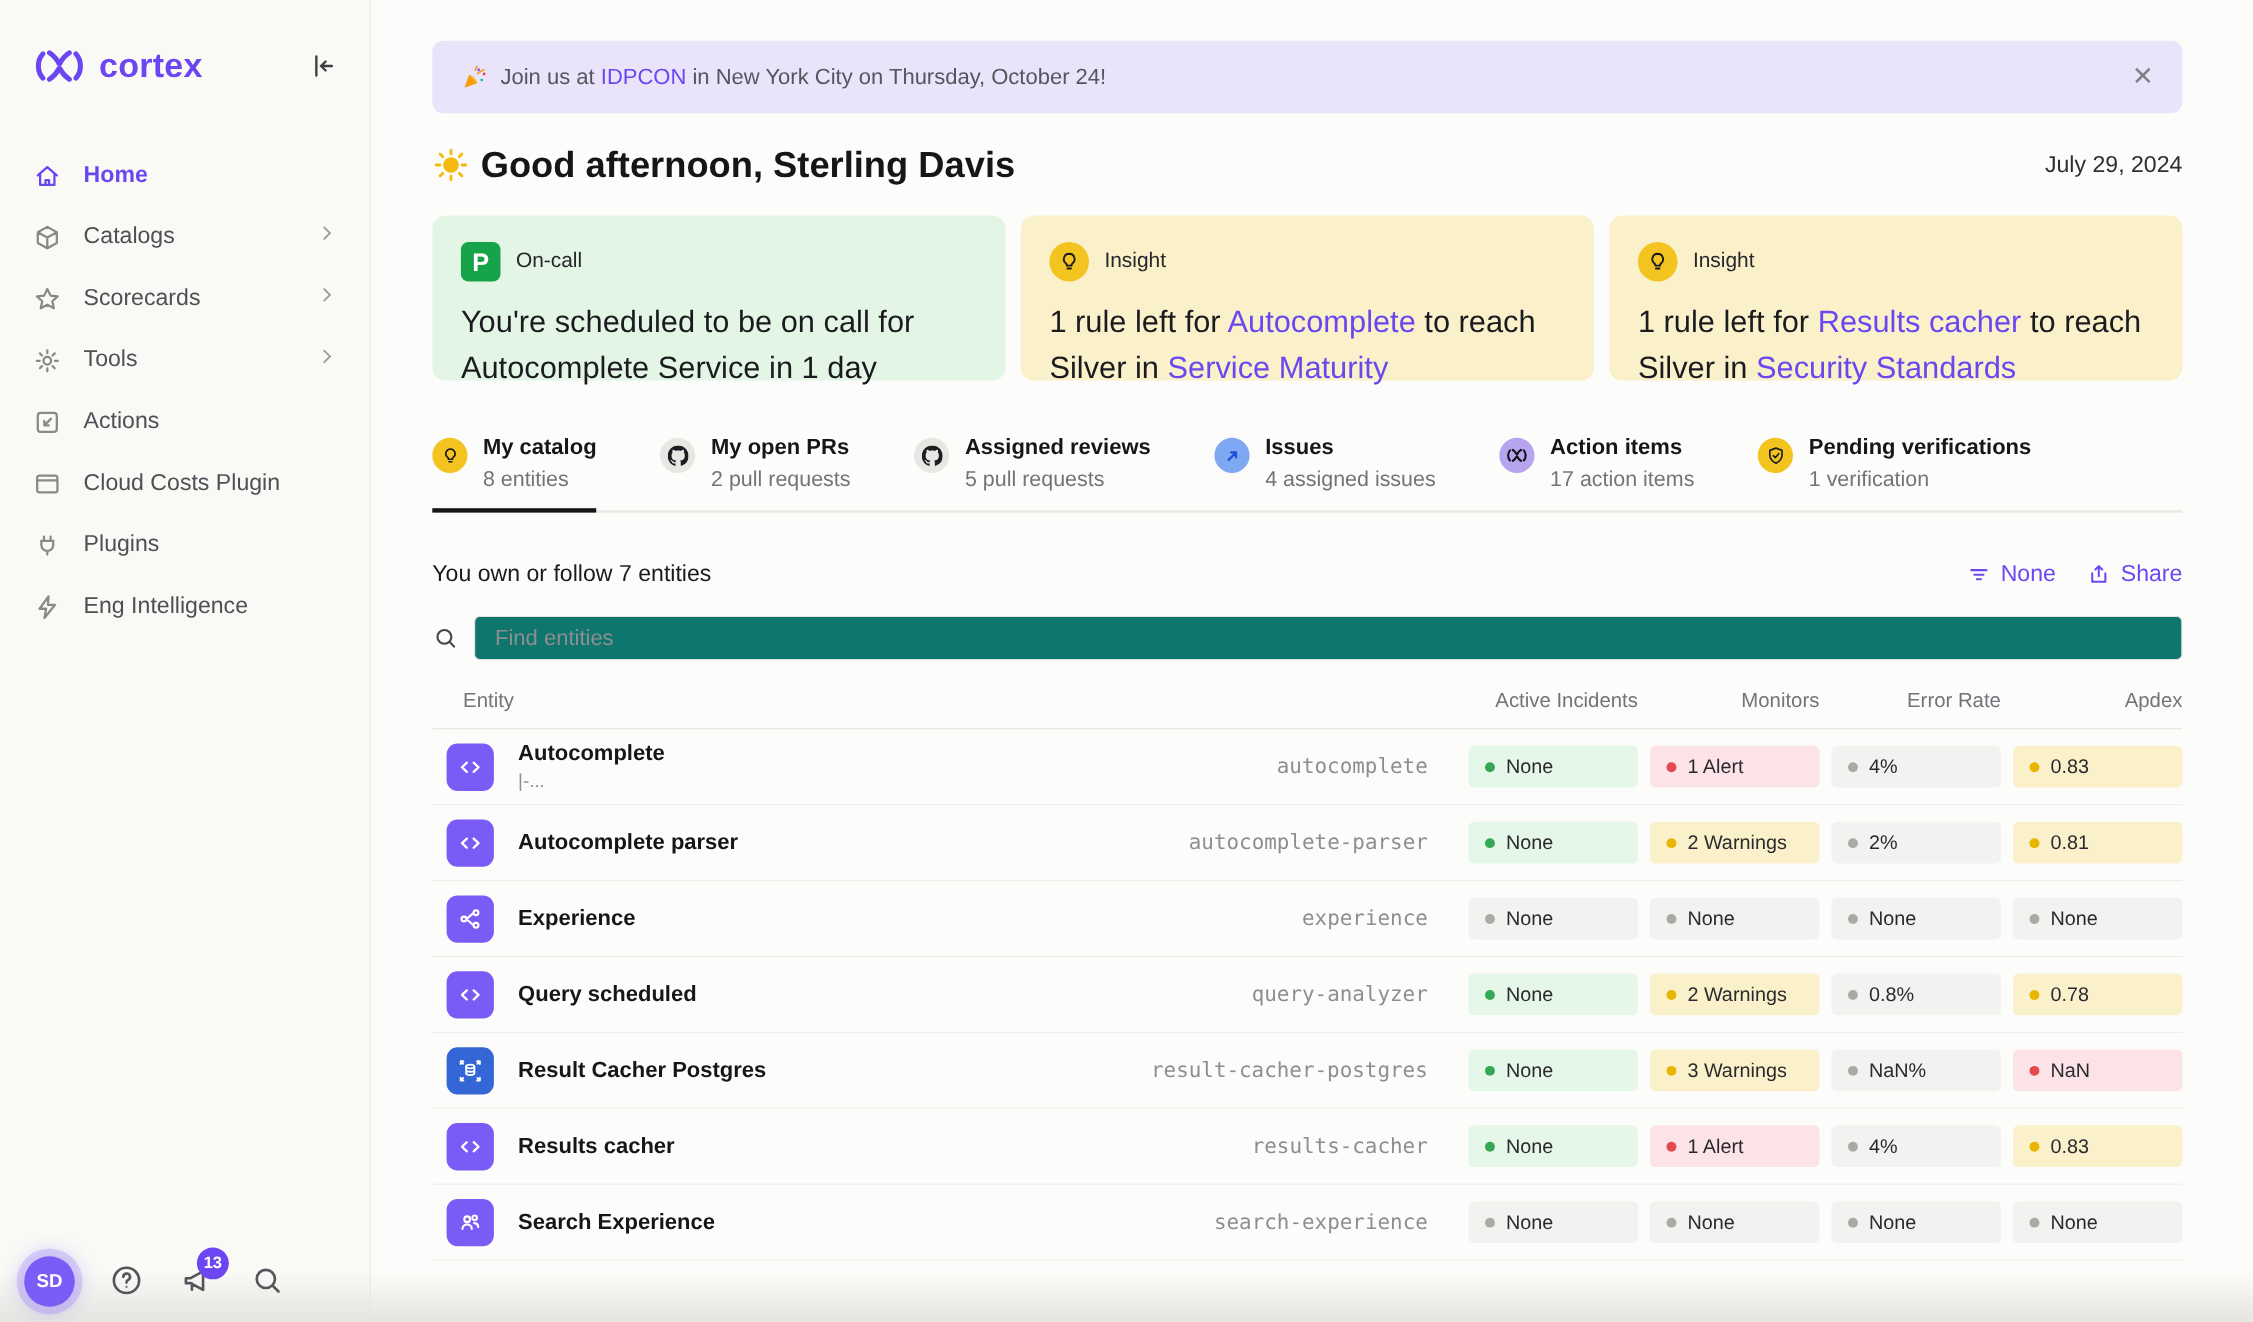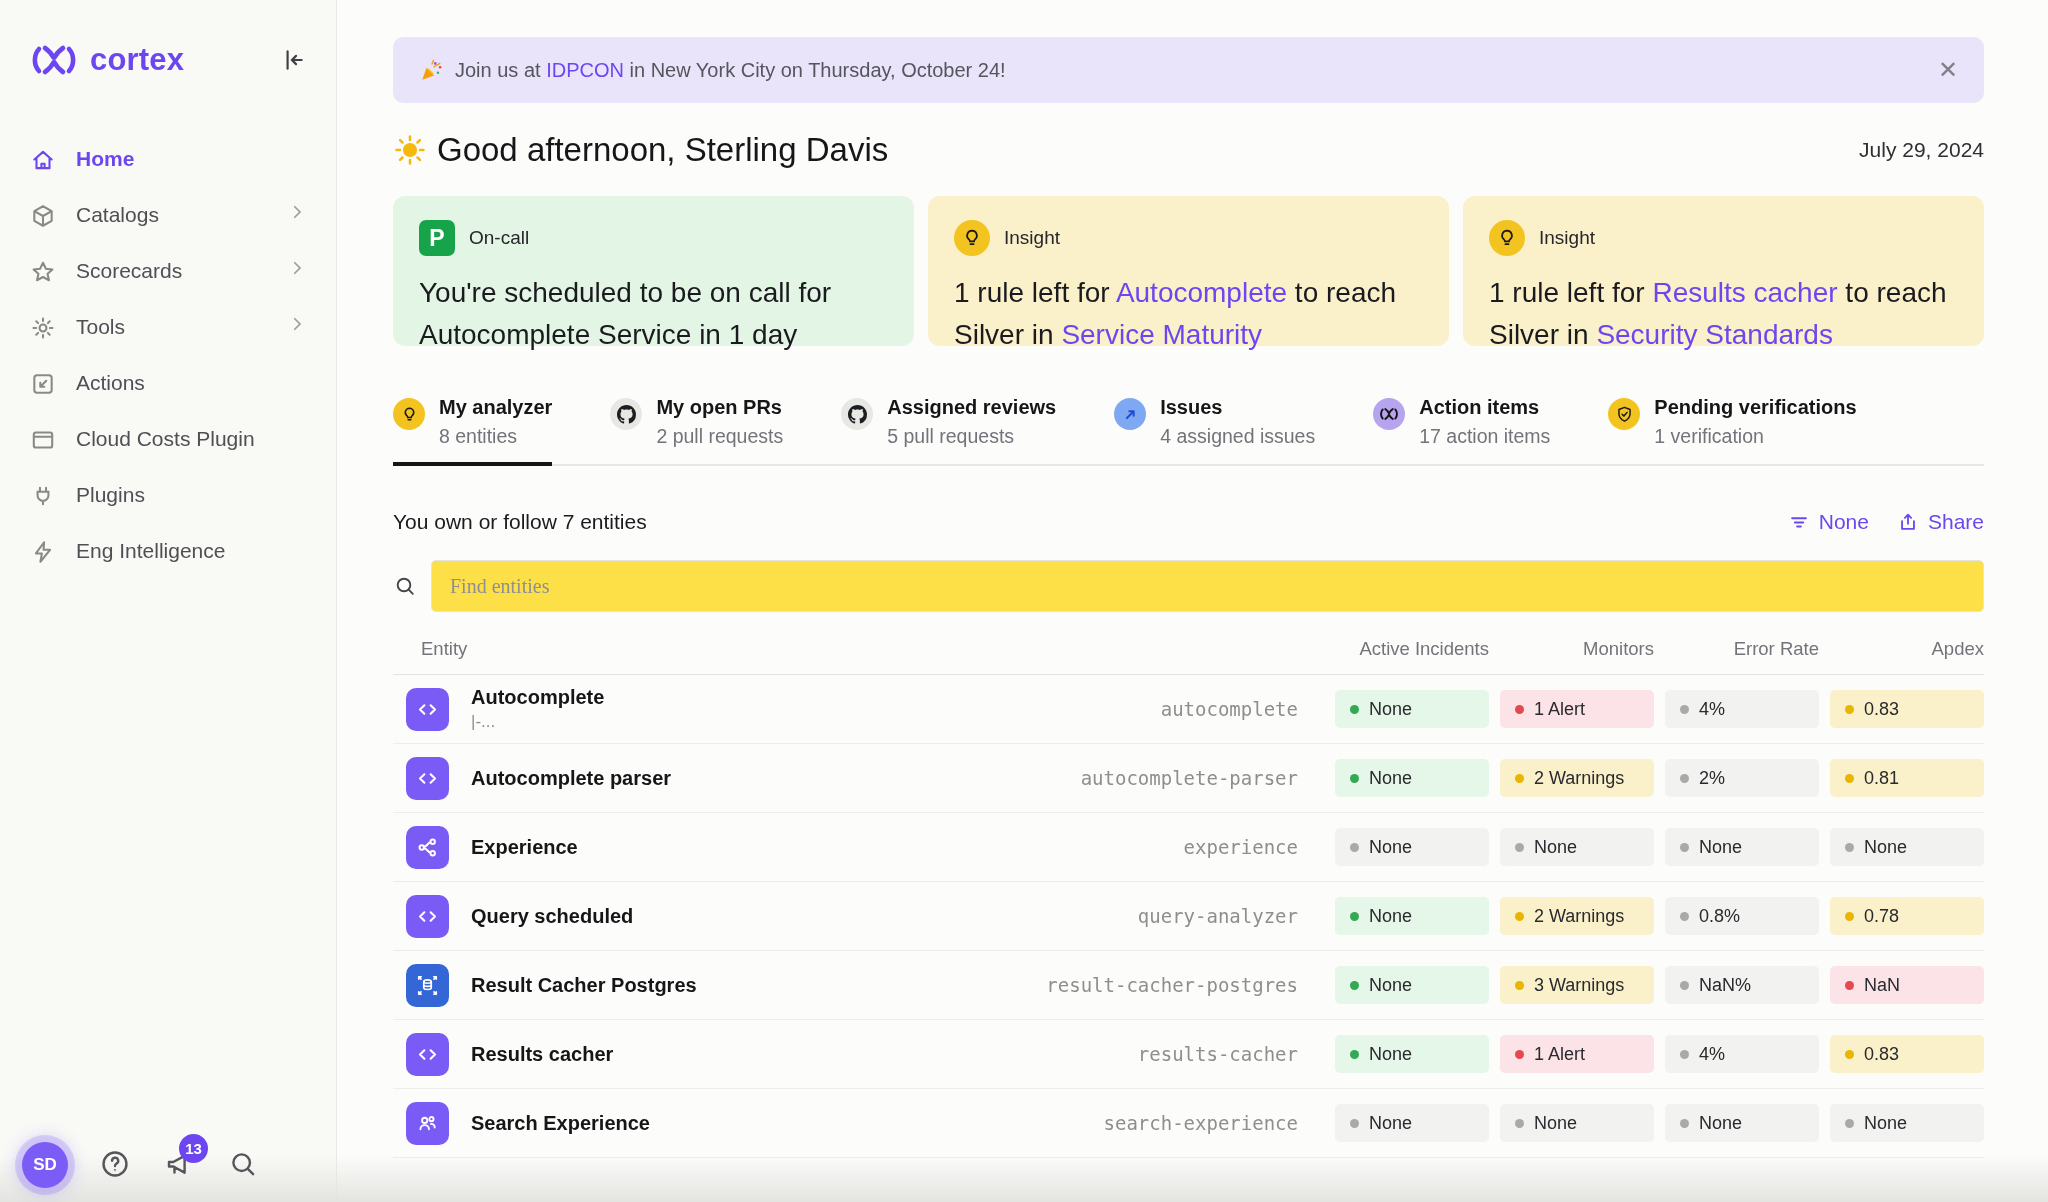--- a/index.html
+++ b/index.html
@@ -39,21 +39,21 @@
 
   .banner { height:66px; background:#E9E4FA; border-radius:10px; display:flex; align-items:center;
     padding:0 26px; font-size:20px; color:#55555E; }
   .banner .picon { width:26px; height:26px; margin-right:10px; }
   .banner a { color:#6C47F1; text-decoration:none; cursor:pointer; }
   .banner-close { margin-left:auto; background:none; border:none; font-size:24px; color:#808089;
     cursor:pointer; line-height:1; }
 
   .greet-row { display:flex; align-items:center; margin-top:28px; }
   .sun { width:34px; height:34px; margin-right:10px; }
-  h1.greeting { font-size:33px; font-weight:400; color:#161619; }
+  h1.greeting { font-size:33px; font-weight:700; color:#161619; }
   .date { margin-left:auto; font-size:21px; color:#2E2E33; }
 
   .cards { display:flex; gap:14px; margin-top:27px; }
   .card { flex:1; height:150px; border-radius:12px; padding:24px 26px; cursor:pointer; }
   .card.green { background:#E3F6E6; }
   .card.yellow { background:#FAF0CA; }
   .card-head { display:flex; align-items:center; gap:14px; }
   .card-title { font-size:19px; color:#26262B; }
   .pd-icon { width:36px; height:36px; background:#16A34A; border-radius:7px; color:#fff;
     display:flex; align-items:center; justify-content:center; font-weight:800; font-size:23px; }
@@ -79,23 +79,23 @@
 
   .summary-row { display:flex; align-items:center; margin-top:44px; }
   .summary { font-size:21px; color:#1B1B1F; }
   .summary-actions { margin-left:auto; display:flex; align-items:center; gap:28px; }
   .link-btn { display:flex; align-items:center; gap:9px; color:#6C47F1; font-size:21px;
     background:none; border:none; cursor:pointer; }
   .link-btn svg { width:22px; height:22px; }
 
   .search-row { display:flex; align-items:center; gap:14px; margin-top:26px; }
   .search-row .mag { width:24px; height:24px; color:#45454B; flex-shrink:0; }
-  .search-input { flex:1; height:52px; background:#fde047; border:1px solid #E3E3E0;
+  .search-input { flex:1; height:40px; background:#0f766e; border:1px solid #E3E3E0;
     border-radius:5px; font-size:20px; color:#1B1B1F; padding:0 18px;
-    font-family:Liberation Serif, serif; }
+    font-family:Liberation Sans, sans-serif; }
   .search-input::placeholder { color:#8E8E93; }
 
   
   .thead { display:flex; align-items:center; margin-top:26px; padding-bottom:14px;
     border-bottom:1px solid #E3E3E0; }
   .th-entity { flex:1; font-size:18.5px; color:#73737B; padding-left:28px; }
   .th-col { width:154px; margin-left:11px; font-size:18.5px; color:#73737B; padding-left:15px;
     flex-shrink:0;text-align:right; }
   .trow { display:flex; align-items:center; height:69px; border-bottom:1px solid #EDEDEA;
     cursor:pointer; }
@@ -306,21 +306,21 @@
     </div>
 
     <div class="tabs">
       <div class="tab active">
         <div class="tab-circle tc-yellow">
           <svg viewBox="0 0 24 24">
               <use href="#bulb"></use>
             </svg>
         </div>
         <div>
-          <div class="tab-label">My analyzer</div>
+          <div class="tab-label">My catalog</div>
           <div class="tab-sub">8 entities</div>
         </div>
       </div>
       <div class="tab">
         <div class="tab-circle tc-gray">
           <svg viewBox="0 0 16 16">
               <use href="#github-mark"></use>
             </svg>
         </div>
         <div>

